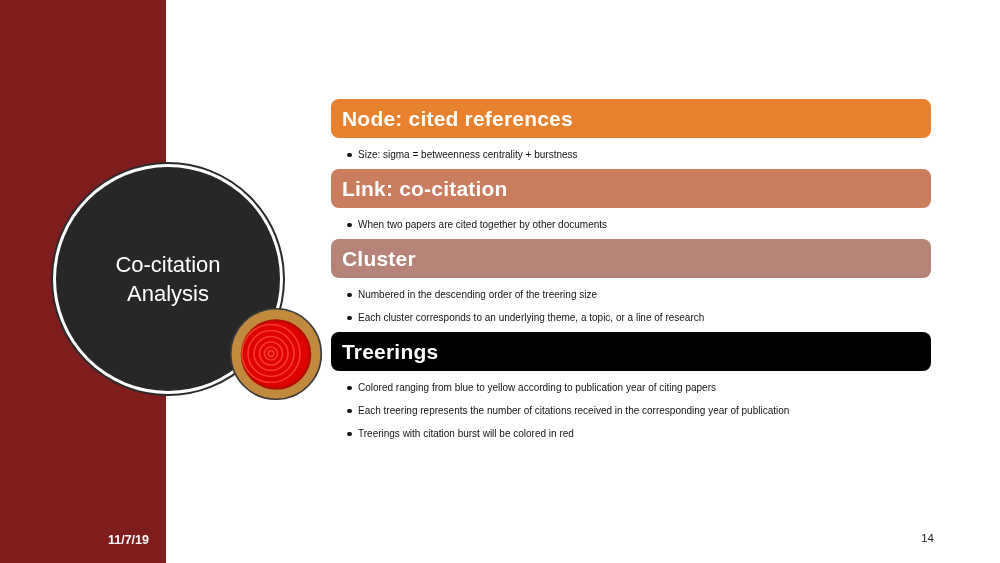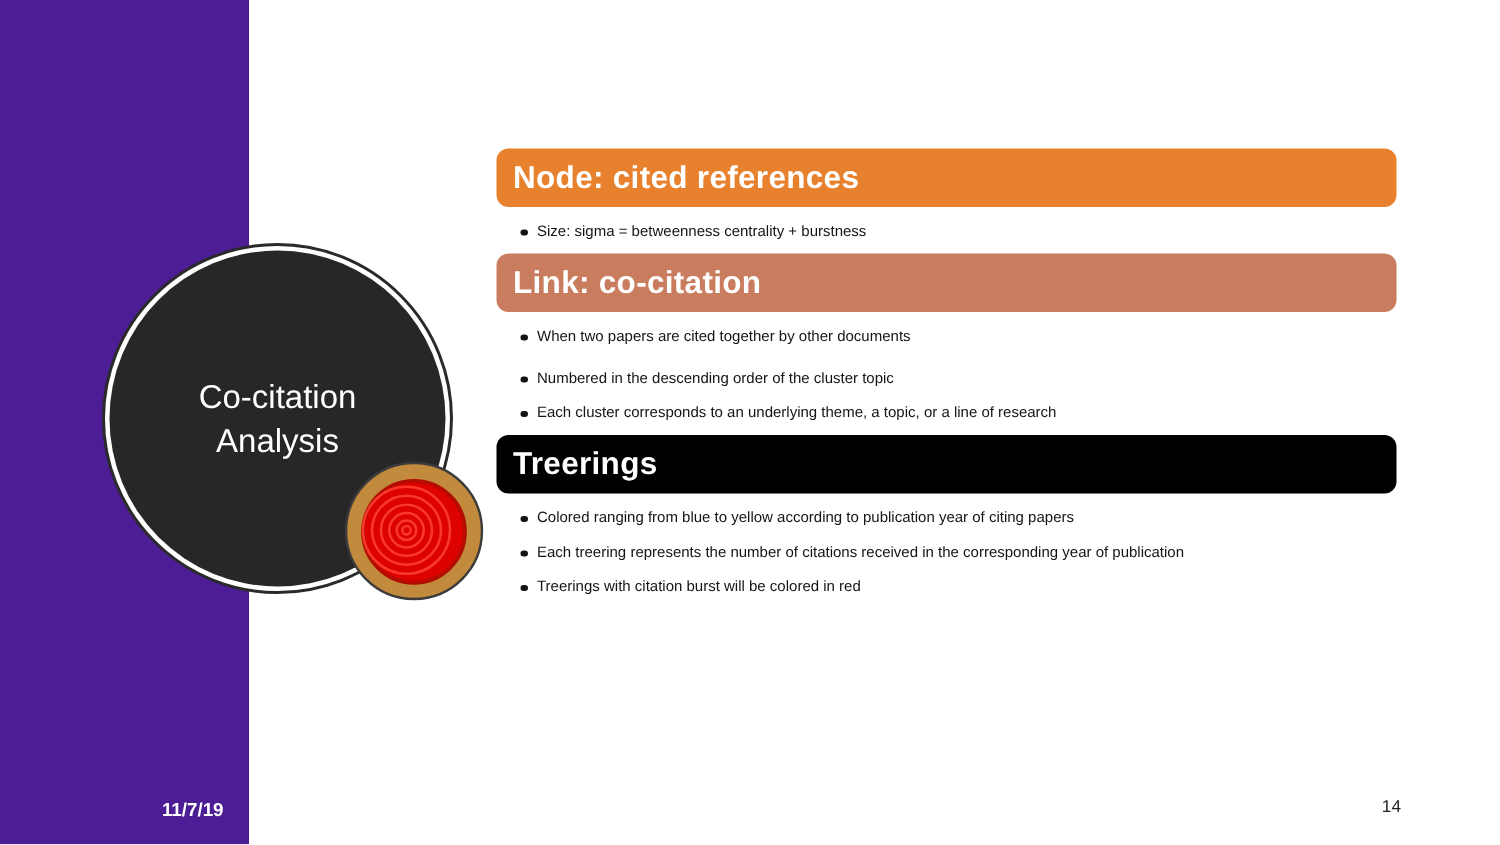--- a/index.html
+++ b/index.html
@@ -15,35 +15,35 @@
     background: #ffffff;
     overflow: hidden;
   }
 
   
   .sidebar {
     position: absolute;
     left: 0; top: 0;
     width: 166px;
     height: 563px;
-    background: #4c1d95;
+    background: #7f1d1d;
   }
   .slide-date {
     position: absolute;
     right: 17px;
     bottom: 16px;
     color: #ffffff;
     font-size: 12.5px;
     font-weight: bold;
   }
 
   
   .title-circle {
     position: absolute;
-    left: 68px; top: 162px;
+    left: 51px; top: 162px;
     width: 230px; height: 230px;
     border-radius: 50%;
     border: 2px solid #2a2a2a;
     background: #ffffff;
   }
   .title-circle-fill {
     position: absolute;
     top: 3px; left: 3px; right: 3px; bottom: 3px;
     border-radius: 50%;
     background: #272727;
@@ -160,22 +160,23 @@
     <div class="section-header" style="background: rgb(232, 129, 45);">Node: cited references</div>
     <ul class="bullets">
       <li>Size: sigma = betweenness centrality + burstness</li>
     </ul>
 
     <div class="section-header" style="background: rgb(201, 124, 94);">Link: co-citation</div>
     <ul class="bullets">
       <li>When two papers are cited together by other documents</li>
     </ul>
 
+    <div class="section-header" style="background: rgb(181, 131, 119);">Cluster</div>
     <ul class="bullets">
-      <li>Numbered in the descending order of the cluster topic</li>
+      <li>Numbered in the descending order of the treering size</li>
       <li>Each cluster corresponds to an underlying theme, a topic, or a line of research</li>
     </ul>
 
     <div class="section-header" style="background: #000000;">Treerings</div>
     <ul class="bullets">
       <li>Colored ranging from blue to yellow according to publication year of citing papers</li>
       <li>Each treering represents the number of citations received in the corresponding year of publication</li>
       <li>Treerings with citation burst will be colored in red</li>
     </ul>
 

